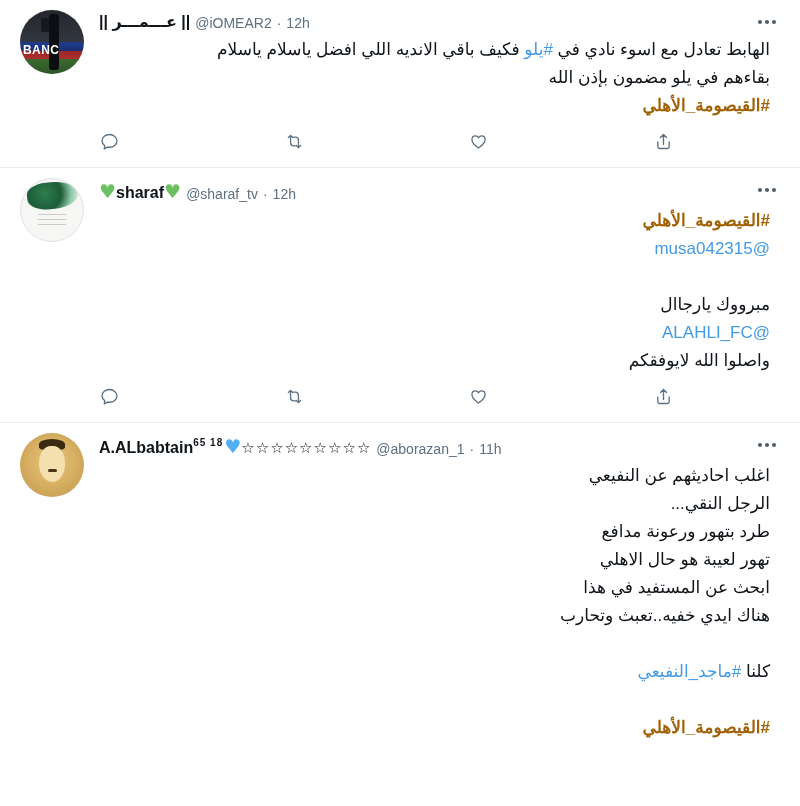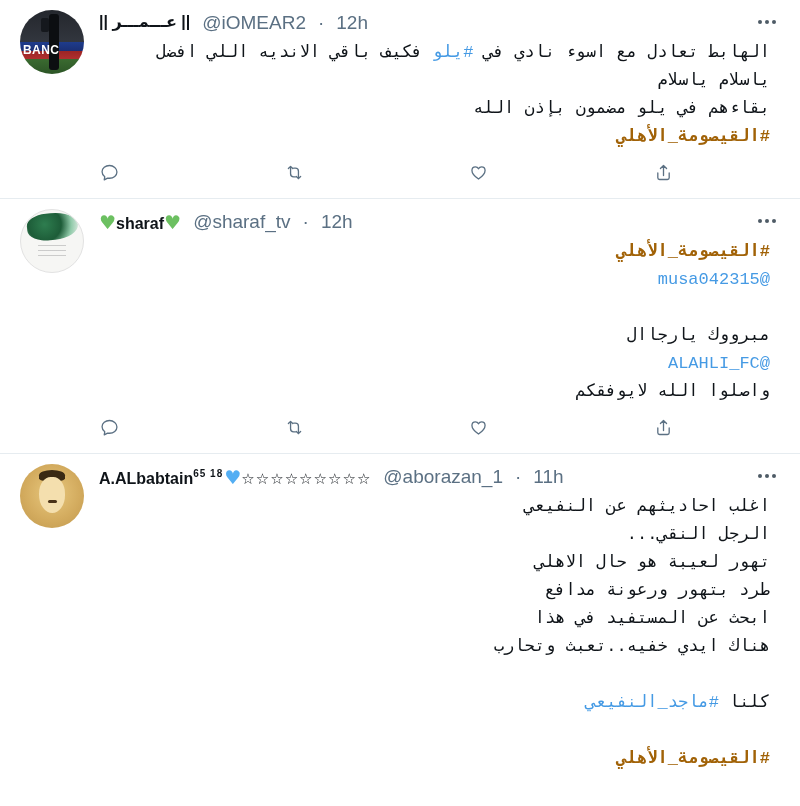--- a/index.html
+++ b/index.html
@@ -20,32 +20,32 @@
     background:radial-gradient(circle at 35% 40%,#2e7d4f 0%,#1d5c38 45%,#8fc9a8 72%,#eef2ee 100%);
     border-radius:42% 55% 50% 45%;transform:rotate(-6deg);}
   .av-egg::after{content:"";position:absolute;top:56%;left:27%;width:46%;height:24%;
     background:repeating-linear-gradient(180deg,#c4c4c4 0 1px,transparent 1px 5px);opacity:.85;}
   
   .av-cartoon{background:radial-gradient(circle at 50% 45%,#e8c87e 0%,#d3ab5e 58%,#bf974c 100%);}
   .av-cartoon::before{content:"";position:absolute;top:9%;left:29%;width:42%;height:17%;background:#3a2a14;border-radius:50% 50% 25% 25%;z-index:1;}
   .av-cartoon::after{content:"";position:absolute;top:20%;left:30%;width:40%;height:56%;background:#f4dfae;border-radius:46% 46% 50% 52%;z-index:1;}
   .av-cartoon .mus{position:absolute;top:56%;left:43%;width:15%;height:5%;background:#4a3318;border-radius:2px;z-index:2;}
   .content{flex:1;min-width:0;padding-top:2px;}
-  .header{font-size:16px;display:flex;align-items:flex-start;gap:12px;white-space:nowrap;}
+  .header{font-size:16px;display:flex;align-items:flex-end;gap:5px;white-space:nowrap;}
   .name{font-weight:700;color:#0f1419;}
   .np-name{font-weight:700;}
   .np-sup{font-size:10px;vertical-align:7px;font-weight:700;letter-spacing:1px;}
   .np-stars{font-size:15px;letter-spacing:1px;color:#0f1419;font-weight:400;font-family:"DejaVu Sans",sans-serif;}
   .np-heart-green{color:#6cc061;font-size:19px;font-family:"DejaVu Sans",sans-serif;font-weight:400;}
   .np-heart-blue{color:#53aef3;font-size:19px;font-family:"DejaVu Sans",sans-serif;font-weight:400;margin-left:1px;}
-  .meta{color:#5b7083;font-size:19px;font-weight:400;}
+  .meta{color:#5b7083;font-size:14px;font-weight:400;}
   .more{position:absolute;top:16px;right:20px;display:flex;gap:3px;padding:4px;cursor:pointer;}
   .more i{width:4px;height:4px;border-radius:50%;background:#4e5b66;display:block;}
   .body{direction:rtl;text-align:right;font-size:17px;line-height:28px;color:#0f1419;
-        padding:5px 14px 2px 0;font-family:Liberation Mono, monospace;}
+        padding:5px 14px 2px 0;font-family:Liberation Sans, sans-serif;}
   .body-line{min-height:28px;}
   .seg-p{color:#0f1419;}
   .seg-l{color:#459ae4;cursor:pointer;}
   .seg-h{color:#a16207;font-weight:700;cursor:pointer;}
   .actions{display:flex;justify-content:space-between;width:578px;margin:9px 0 4px;}
   .act-btn{width:24px;height:24px;cursor:pointer;}
   .act-btn svg{display:block;}
 </style>
 </head>
 <body>
@@ -159,22 +159,22 @@
       <div class="content">
         <div class="header">
           <span class="name" dir="auto"><span class="np-name">A.ALbabtain</span><span class="np-sup">65 18</span><span class="np-heart-blue">♥</span><span class="np-stars">☆☆☆☆☆☆☆☆☆</span></span>
           <span class="meta">@aborazan_1</span>
           <span class="meta">·</span>
           <span class="meta">11h</span>
         </div>
         <div class="body" dir="rtl">
           <div class="body-line"><span class="seg-p">اغلب احاديثهم عن النفيعي</span></div>
           <div class="body-line"><span class="seg-p">الرجل النقي...</span></div>
+          <div class="body-line"><span class="seg-p">طرد بتهور ورعونة مدافع</span></div>
           <div class="body-line"><span class="seg-p">تهور لعيبة هو حال الاهلي</span></div>
-          <div class="body-line"><span class="seg-p">طرد بتهور ورعونة مدافع</span></div>
           <div class="body-line"><span class="seg-p">ابحث عن المستفيد في هذا</span></div>
           <div class="body-line"><span class="seg-p">هناك ايدي خفيه..تعبث وتحارب</span></div>
           <div class="body-line"></div>
           <div class="body-line"><span class="seg-p">كلنا </span><span class="seg-l">#ماجد_النفيعي</span></div>
           <div class="body-line"></div>
           <div class="body-line"><span class="seg-h">#القيصومة_الأهلي</span></div>
         </div>
       </div>
     </article>
   </div>

